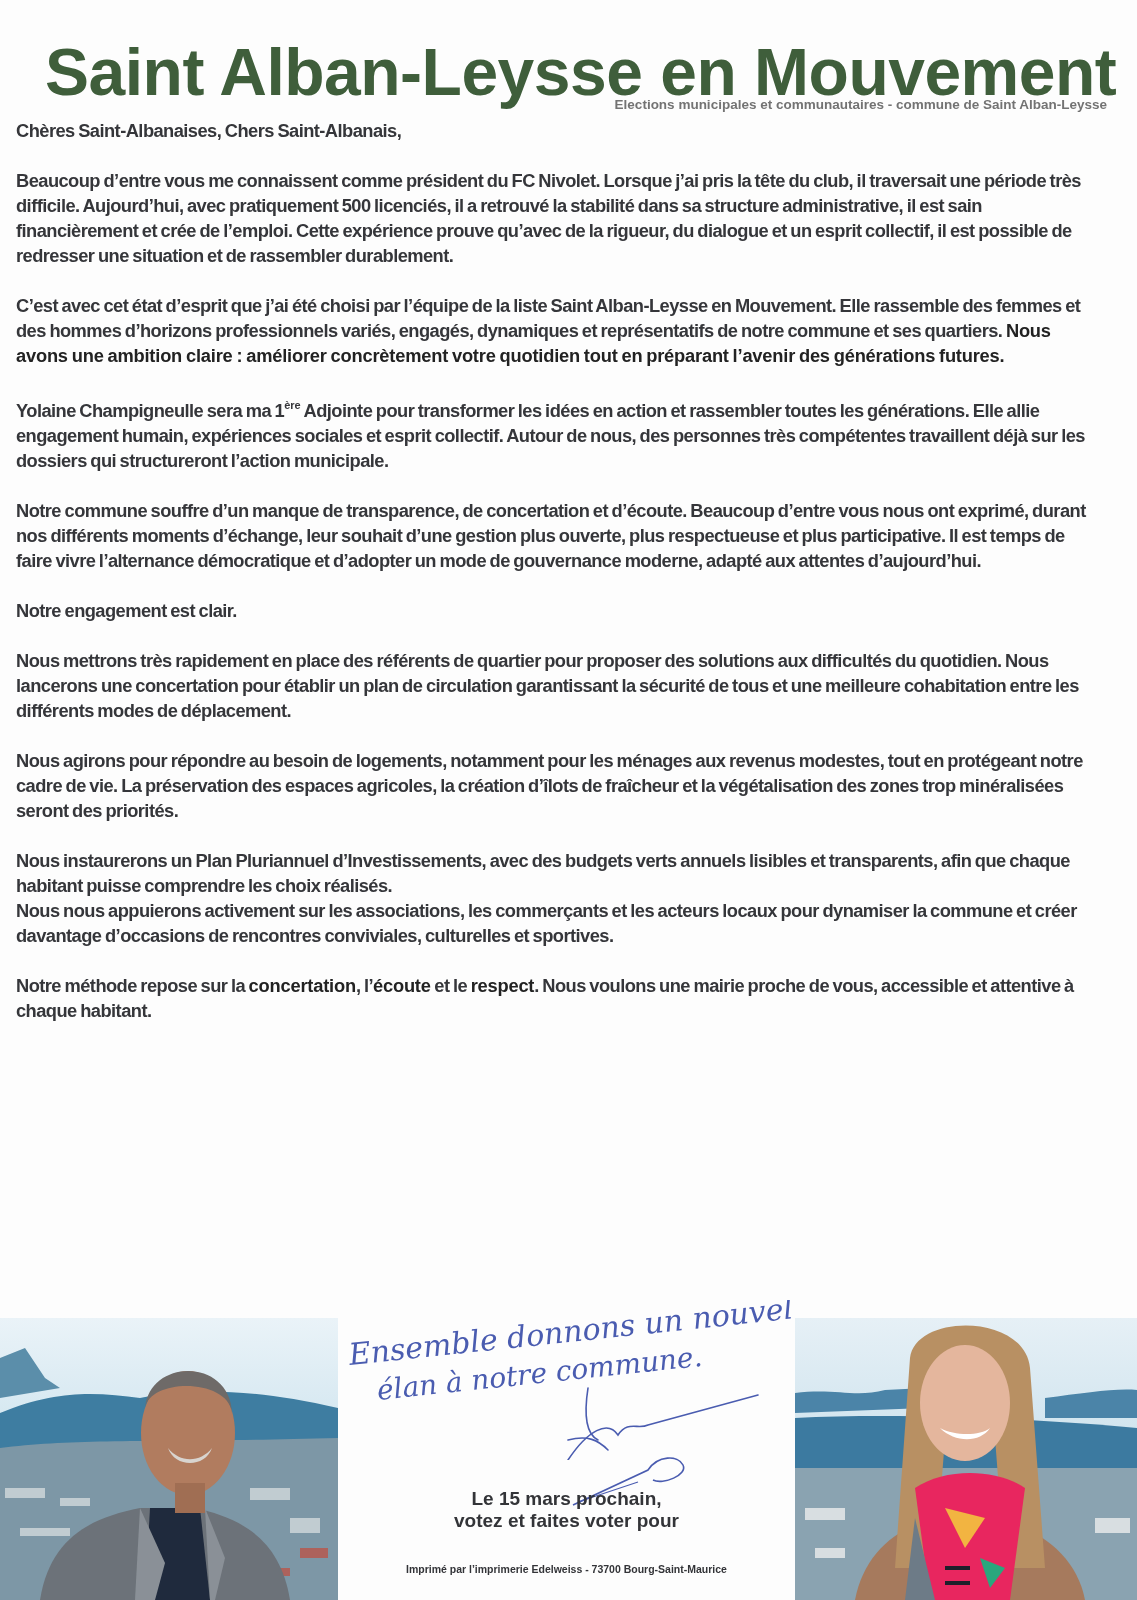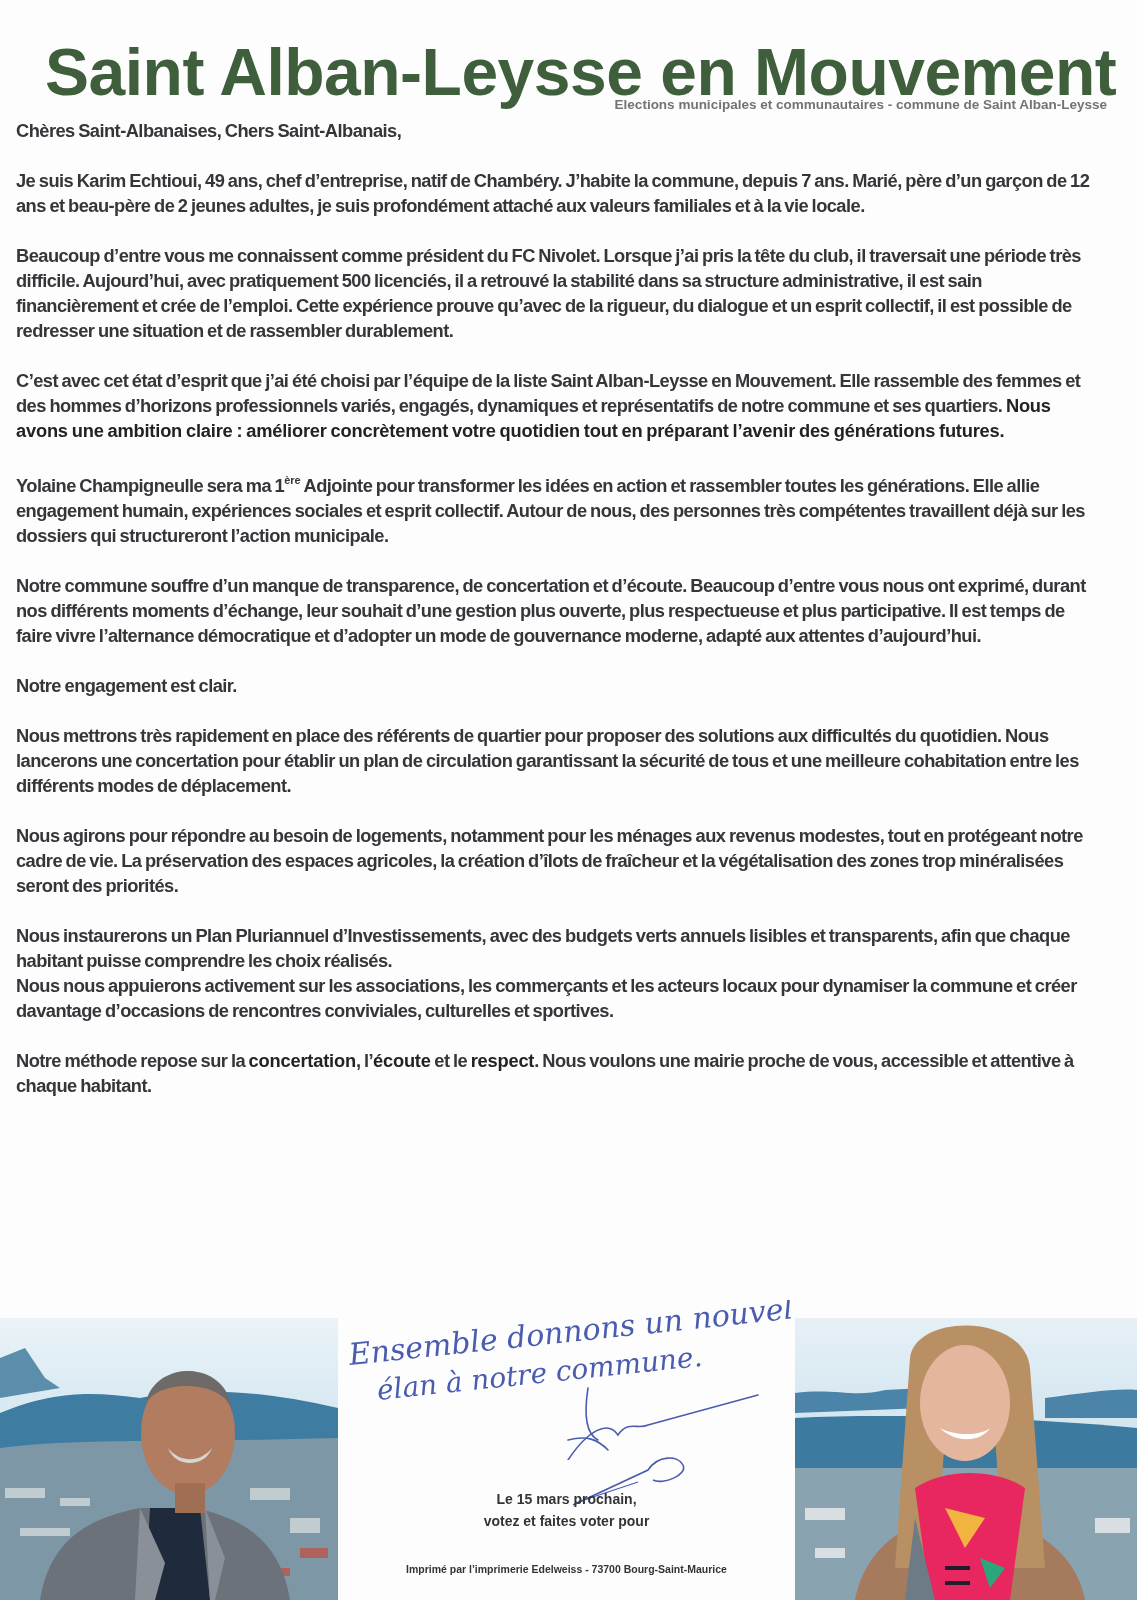--- a/index.html
+++ b/index.html
@@ -30,37 +30,36 @@
   .photo { position: absolute; top: 1318px; height: 282px; overflow: hidden; }
   .photo-left { left: 0; width: 338px; }
   .photo-right { left: 795px; width: 342px; }
   .photo svg { display: block; width: 100%; height: 100%; }
   .middle { position: absolute; left: 338px; top: 1300px; width: 457px; height: 300px; }
   .handwriting {
     position: absolute; left: 0; top: 0; width: 457px; height: 160px;
   }
   .cta {
     position: absolute; left: 0; width: 457px; top: 1488px; text-align: center;
-    font-size: 14px; line-height: 22px; font-weight: 700; color: #333438;
+    font-size: 19px; line-height: 22px; font-weight: 700; color: #333438;
   }
   .cta div { white-space: nowrap; }
   .printer {
     position: absolute; left: 0; width: 457px; top: 1563px; text-align: center;
     font-size: 10.5px; font-weight: 700; color: #333438; white-space: nowrap;
   }
 </style>
 </head>
 <body>
 
 <h1 class="title">Saint Alban-Leysse en Mouvement</h1>
 <div class="subtitle">Elections municipales et communautaires - commune de Saint Alban-Leysse</div>
 
 <div class="body-text">
   <p>Chères Saint-Albanaises, Chers Saint-Albanais,</p>
-  <p>Je suis Karim Echtioui, 49 ans, chef d’entreprise, natif de Chambéry. J’habite la commune, depuis 7 ans. Marié, père d’un garçon de 12 ans et beau-père de 2 jeunes adultes, je suis profondément attaché aux valeurs familiales et à la vie locale.</p>
   <p>Beaucoup d’entre vous me connaissent comme président du FC Nivolet. Lorsque j’ai pris la tête du club, il traversait une période très difficile. Aujourd’hui, avec pratiquement 500 licenciés, il a retrouvé la stabilité dans sa structure administrative, il est sain financièrement et crée de l’emploi. Cette expérience prouve qu’avec de la rigueur, du dialogue et un esprit collectif, il est possible de redresser une situation et de rassembler durablement.</p>
   <p><span>C’est avec cet état d’esprit que j’ai été choisi par l’équipe de la liste Saint Alban-Leysse en Mouvement. Elle rassemble des femmes et des hommes d’horizons professionnels variés, engagés, dynamiques et représentatifs de notre commune et ses quartiers. </span><span class="strong">Nous avons une  ambition claire : améliorer concrètement votre quotidien tout en préparant l’avenir des générations futures.</span></p>
   <p><span>Yolaine Champigneulle sera ma 1</span><sup class="ord">ère</sup><span> Adjointe pour transformer les idées en action et rassembler toutes les générations. Elle allie engagement humain, expériences sociales et esprit collectif. Autour de nous, des personnes très compétentes travaillent déjà sur les dossiers qui structureront  l’action municipale.</span></p>
   <p>Notre commune souffre d’un manque de transparence, de concertation et d’écoute. Beaucoup d’entre vous nous ont exprimé, durant nos différents moments d’échange, leur souhait d’une gestion plus ouverte, plus respectueuse et plus participative. Il est temps de faire vivre l’alternance démocratique et d’adopter un mode de gouvernance moderne, adapté aux attentes d’aujourd’hui.</p>
   <p>Notre engagement est clair.</p>
   <p>Nous mettrons très rapidement en place des référents de quartier pour proposer des solutions aux difficultés du quotidien. Nous lancerons une concertation pour établir un plan de circulation garantissant la sécurité de tous et une meilleure cohabitation entre les différents modes de déplacement.</p>
   <p>Nous agirons pour répondre au besoin de logements, notamment pour les ménages aux revenus modestes, tout en protégeant notre cadre de vie. La préservation des espaces agricoles, la création d’îlots de fraîcheur et la végétalisation des zones trop minéralisées seront des priorités.</p>
   <p class="tight">Nous instaurerons un Plan Pluriannuel d’Investissements, avec des budgets verts annuels lisibles et transparents, afin que chaque habitant puisse comprendre les choix réalisés.</p>
   <p>Nous nous appuierons activement sur les associations, les commerçants et les acteurs locaux pour dynamiser la commune et créer davantage d’occasions de rencontres conviviales, culturelles et sportives.</p>
   <p><span>Notre méthode repose sur la </span><span class="strong">concertation</span><span>, l’</span><span class="strong">écoute</span><span> et le </span><span class="strong">respect</span><span>. Nous voulons une mairie proche de vous, accessible et attentive à chaque habitant.</span></p>

